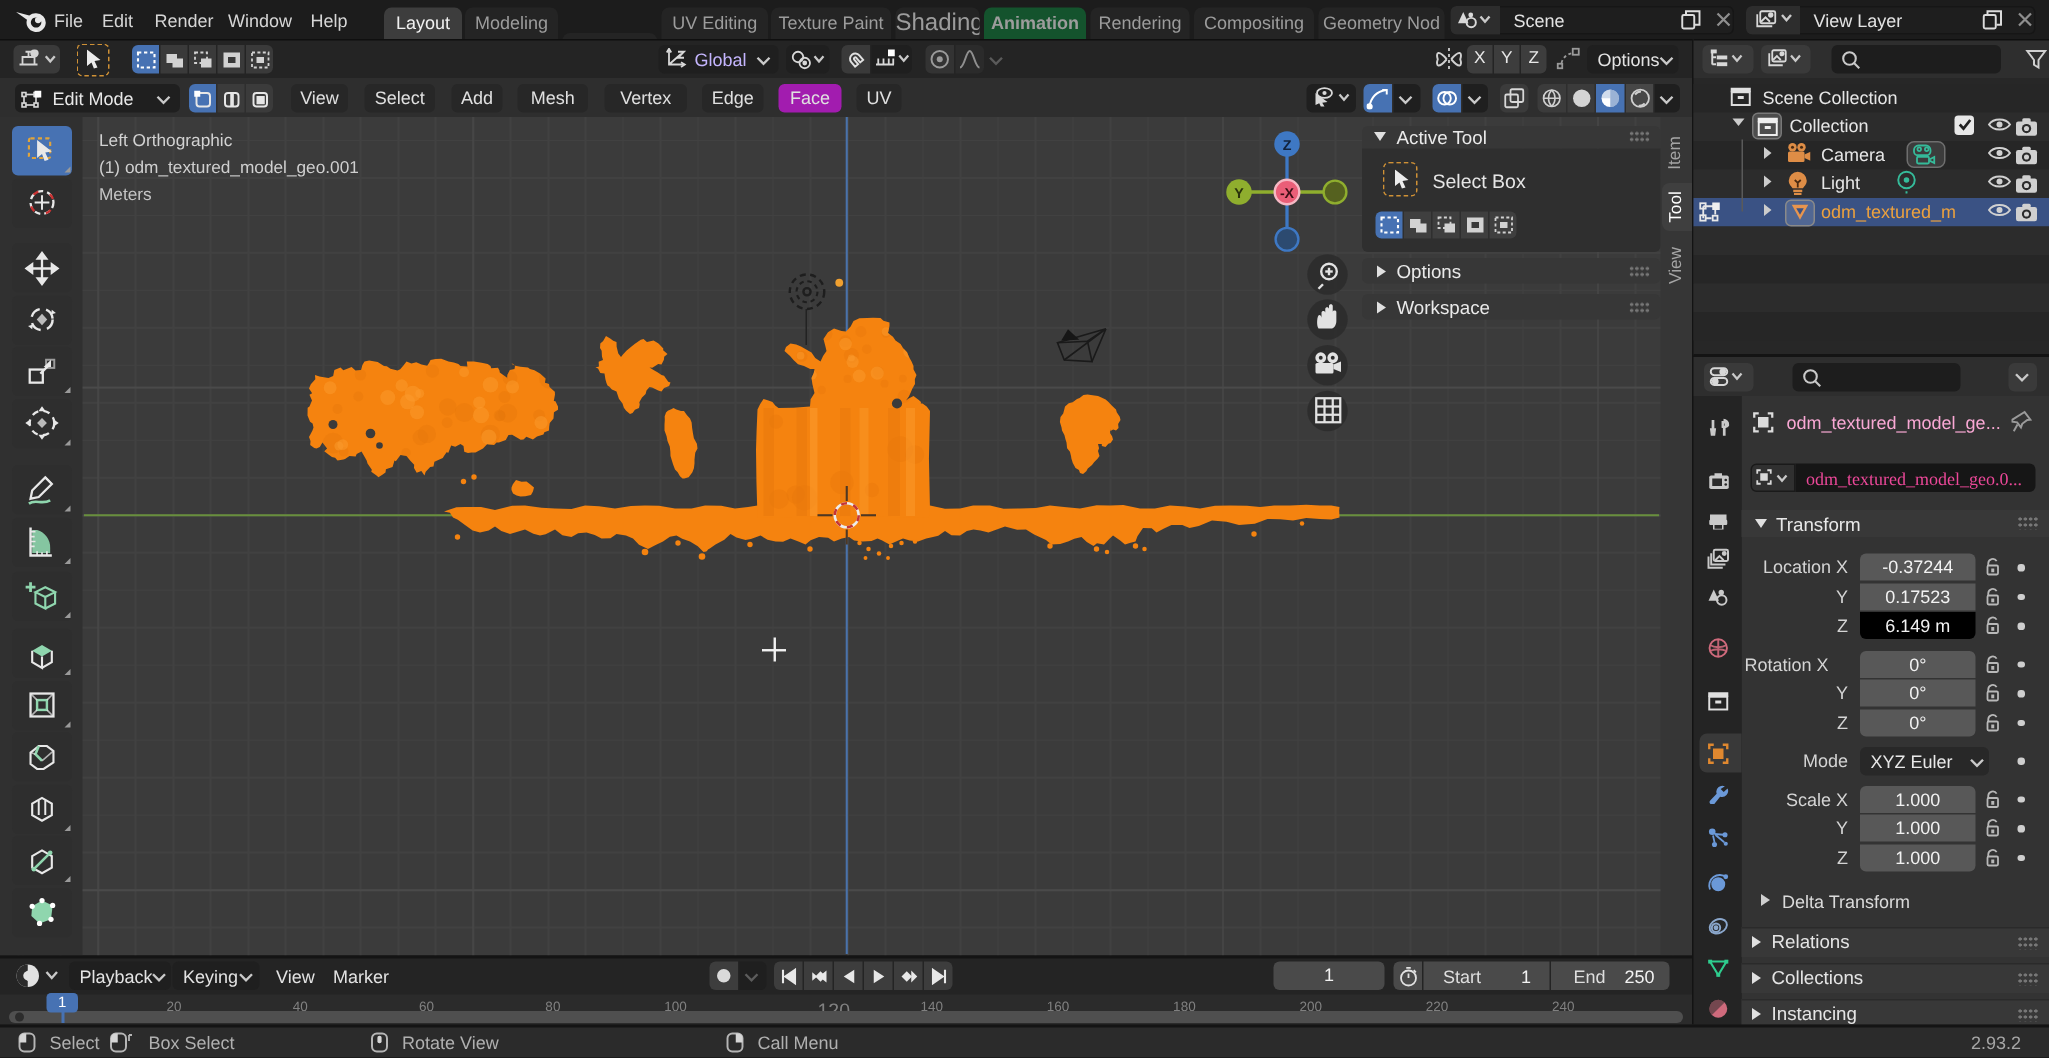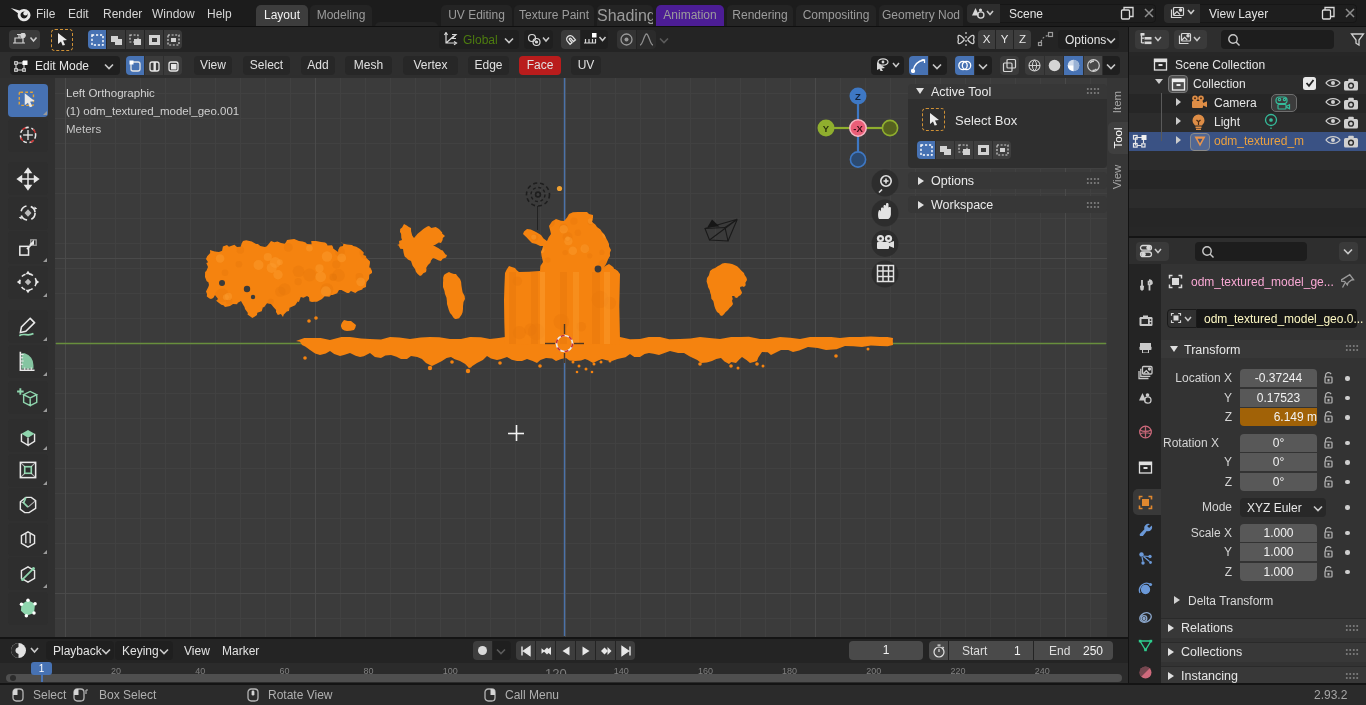--- a/index.html
+++ b/index.html
@@ -22,21 +22,21 @@
 <div class="abs t" style="left:68px;top:7px;color:#d6d6d6;">Edit</div>
 <div class="abs t" style="left:103px;top:7px;color:#d6d6d6;">Render</div>
 <div class="abs t" style="left:152px;top:7px;color:#d6d6d6;">Window</div>
 <div class="abs t" style="left:207px;top:7px;color:#d6d6d6;">Help</div>
 <div class="abs" style="left:256px;top:5px;width:52px;height:21px;background:#3d3d3d;border-radius:5px 5px 0 0;text-align:center;line-height:21px;font-size:12px;color:#f1f1f1;overflow:hidden;">Layout</div>
 <div class="abs" style="left:310px;top:5px;width:62px;height:21px;background:#242424;border-radius:5px 5px 0 0;text-align:center;line-height:21px;font-size:12px;color:#9c9c9c;overflow:hidden;">Modeling</div>
 <div class="abs" style="left:375px;top:22px;width:63px;height:21px;background:#242424;border-radius:5px 5px 0 0;text-align:center;line-height:21px;font-size:12px;color:#9c9c9c;overflow:hidden;">Sculpting</div>
 <div class="abs" style="left:441px;top:5px;width:71px;height:21px;background:#242424;border-radius:5px 5px 0 0;text-align:center;line-height:21px;font-size:12px;color:#9c9c9c;overflow:hidden;">UV Editing</div>
 <div class="abs" style="left:514px;top:5px;width:80px;height:21px;background:#242424;border-radius:5px 5px 0 0;text-align:center;line-height:21px;font-size:12px;color:#9c9c9c;overflow:hidden;">Texture Paint</div>
 <div class="abs" style="left:597px;top:5px;width:56px;height:21px;background:#242424;border-radius:5px 5px 0 0;text-align:center;line-height:21px;font-size:16px;color:#9c9c9c;overflow:hidden;">Shading</div>
-<div class="abs" style="left:656px;top:5px;width:68px;height:21px;background:#4c1d95;border-radius:5px 5px 0 0;text-align:center;line-height:21px;font-size:12px;color:#9c9c9c;overflow:hidden;">Animation</div>
+<div class="abs" style="left:656px;top:5px;width:68px;height:21px;background:#14532d;border-radius:5px 5px 0 0;text-align:center;line-height:21px;font-size:12px;color:#9c9c9c;overflow:hidden;font-weight:bold;">Animation</div>
 <div class="abs" style="left:727px;top:5px;width:66px;height:21px;background:#242424;border-radius:5px 5px 0 0;text-align:center;line-height:21px;font-size:12px;color:#9c9c9c;overflow:hidden;">Rendering</div>
 <div class="abs" style="left:796px;top:5px;width:80px;height:21px;background:#242424;border-radius:5px 5px 0 0;text-align:center;line-height:21px;font-size:12px;color:#9c9c9c;overflow:hidden;">Compositing</div>
 <div class="abs" style="left:879px;top:5px;width:84px;height:21px;background:#242424;border-radius:5px 5px 0 0;text-align:center;line-height:21px;font-size:12px;color:#9c9c9c;overflow:hidden;">Geometry Nod</div>
 <div class="abs" style="left:967px;top:4px;width:189px;height:19px;background:#1e1e1e;border-radius:4px;border:1px solid #161616;"></div>
 <div class="abs" style="left:967px;top:4px;width:33px;height:19px;background:#2d2d2d;border-radius:4px 0 0 4px;"></div>
 <svg class="abs" style="left:971px;top:7px;" width="26" height="13" viewBox="0 0 26 13">
       <g fill="#d8d8d8">
         <path d="M4.5,1 L8,8.5 L1,8.5 Z"></path>
         <circle cx="9.5" cy="3" r="1.6"></circle>
         <circle cx="9.8" cy="8" r="3.1" fill="none" stroke="#d8d8d8" stroke-width="1.3"></circle>
@@ -110,21 +110,21 @@
       <rect x="2" y="2" width="11" height="10" fill="none" stroke="#d2d2d2" stroke-width="1.2" stroke-dasharray="2,1.6"></rect>
       <rect x="5" y="5" width="5" height="4" fill="#d2d2d2"></rect>
     </svg>
 <div class="abs" style="left:439px;top:30px;width:80px;height:19px;background:#1f1f1f;border-radius:4px;"></div>
 <svg class="abs" style="left:443px;top:32px;" width="15" height="15" viewBox="0 0 15 15">
       <g stroke="#d8d8d8" fill="none" stroke-width="1.2">
         <path d="M3,1 v10 h10 M3,11 l8,-7"></path>
         <path d="M1.5,3 L3,0.5 L4.5,3 M11,9.5 L13.5,11 L11,12.7 M9,2.5 h4 l-4,4 h4"></path>
       </g>
     </svg>
-<div class="abs t" style="left:463px;top:33px;color:#4d7c0f;">Global</div>
+<div class="abs t" style="left:463px;top:33px;color:#c4b5fd;">Global</div>
 <svg class="abs" style="left:503px;top:37px;" width="12" height="8" viewBox="0 0 12 8">
       <path d="M2,1.5 l4,4 l4,-4" stroke="#c9c9c9" stroke-width="1.6" fill="none"></path>
     </svg>
 <div class="abs" style="left:524px;top:30px;width:29px;height:19px;background:#1f1f1f;border-radius:4px;"></div>
 <svg class="abs" style="left:527px;top:32.5px;" width="24" height="14" viewBox="0 0 24 14">
       <g stroke="#d8d8d8" fill="none" stroke-width="1.2">
         <circle cx="5" cy="5" r="3.5"></circle>
         <circle cx="9.5" cy="9" r="3.5"></circle>
         <circle cx="9.5" cy="9" r="1" fill="#d8d8d8"></circle>
       </g>
@@ -416,21 +416,21 @@
 <svg class="abs" style="left:166px;top:58.5px;" width="15" height="15" viewBox="0 0 15 15">
       <rect x="3" y="3" width="9" height="9" rx="2" fill="none" stroke="#e6e6e6" stroke-width="1.3"></rect>
       <rect x="5" y="5" width="5.5" height="5.5" fill="#e6e6e6"></rect>
     </svg>
 <div class="abs" style="left:194px;top:56px;width:38px;height:19px;background:#272727;border-radius:4px;text-align:center;line-height:19px;font-size:12px;color:#e0e0e0;">View</div>
 <div class="abs" style="left:243px;top:56px;width:47px;height:19px;background:#272727;border-radius:4px;text-align:center;line-height:19px;font-size:12px;color:#e0e0e0;">Select</div>
 <div class="abs" style="left:301px;top:56px;width:34px;height:19px;background:#272727;border-radius:4px;text-align:center;line-height:19px;font-size:12px;color:#e0e0e0;">Add</div>
 <div class="abs" style="left:345px;top:56px;width:47px;height:19px;background:#272727;border-radius:4px;text-align:center;line-height:19px;font-size:12px;color:#e0e0e0;">Mesh</div>
 <div class="abs" style="left:403px;top:56px;width:55px;height:19px;background:#272727;border-radius:4px;text-align:center;line-height:19px;font-size:12px;color:#e0e0e0;">Vertex</div>
 <div class="abs" style="left:468px;top:56px;width:41px;height:19px;background:#272727;border-radius:4px;text-align:center;line-height:19px;font-size:12px;color:#e0e0e0;">Edge</div>
-<div class="abs" style="left:519px;top:56px;width:42px;height:19px;background:#b91c1c;border-radius:4px;text-align:center;line-height:19px;font-size:12px;color:#e0e0e0;">Face</div>
+<div class="abs" style="left:519px;top:56px;width:42px;height:19px;background:#a21caf;border-radius:4px;text-align:center;line-height:19px;font-size:12px;color:#e0e0e0;">Face</div>
 <div class="abs" style="left:571px;top:56px;width:30px;height:19px;background:#272727;border-radius:4px;text-align:center;line-height:19px;font-size:12px;color:#e0e0e0;">UV</div>
 <div class="abs" style="left:871px;top:56px;width:33px;height:19px;background:#1f1f1f;border-radius:4px;"></div>
 <svg class="abs" style="left:874px;top:58px;" width="28" height="15" viewBox="0 0 28 15">
       <g fill="#d8d8d8">
         <path d="M3,6 L11,12 L7.5,12.5 L9,15 L6.5,15 L5.5,12.8 L3,14 Z" transform="translate(0,-2)"></path>
         <ellipse cx="9" cy="4" rx="5" ry="3.2" fill="none" stroke="#d8d8d8" stroke-width="1.2"></ellipse>
         <circle cx="9" cy="4" r="1.4"></circle>
       </g>
       <path d="M19,5 l3,3.5 l3,-3.5" stroke="#c9c9c9" stroke-width="1.5" fill="none"></path>
     </svg>
@@ -961,21 +961,21 @@
     </svg>
 <div class="abs" style="left:1167px;top:309px;width:30px;height:19px;background:#303030;border:1px solid #1a1a1a;border-radius:4px 0 0 4px;"></div>
 <svg class="abs" style="left:1170px;top:312px;" width="24" height="14" viewBox="0 0 24 14">
       <g fill="none" stroke="#d8d8d8" stroke-width="1.2">
         <path d="M1.5,3.8 v-2.3 h2.3 M8.2,1.5 h2.3 v2.3 M10.5,8.2 v2.3 h-2.3 M3.8,10.5 h-2.3 v-2.3"></path>
       </g>
       <rect x="3.5" y="3.5" width="5" height="5" fill="#d8d8d8"></rect>
       <path d="M15,5 l3,3.5 l3,-3.5" stroke="#c9c9c9" stroke-width="1.5" fill="none"></path>
     </svg>
 <div class="abs" style="left:1197px;top:309px;width:160px;height:19px;background:#161616;border-radius:0 4px 4px 0;"></div>
-<div class="abs t" style="left:1204px;top:312px;color:#fef9c3;">odm_textured_model_geo.0...</div>
+<div class="abs t" style="left:1204px;top:312px;color:#ec4899;font-family:Liberation Serif, serif;">odm_textured_model_geo.0...</div>
 <div class="abs" style="left:1161px;top:340px;width:205px;height:18px;background:#383838;"></div>
 <div class="abs" style="left:1170px;top:346px;width:0;height:0;border-left:4.5px solid transparent;border-right:4.5px solid transparent;border-top:6px solid #e0e0e0;"></div>
 <div class="abs t" style="left:1184px;top:342.5px;color:#e8e8e8;font-size:12.5px;">Transform</div>
 <div class="abs" style="left:1345px;top:344px;width:14px;height:9px;background-image:radial-gradient(circle,#777 1px,transparent 1.1px);background-size:3.5px 4px;"></div>
 <div class="abs t" style="left:1150px;top:371px;width:82px;text-align:right;color:#d4d4d4;">Location X</div>
     <div class="abs" style="left:1240px;top:369px;width:77px;height:18px;background:#585858;border-radius:4px 4px 0 0;text-align:center;line-height:18px;font-size:12px;color:#f2f2f2;">-0.37244</div>
     <svg class="abs" style="left:1322px;top:371px;" width="13" height="14" viewBox="0 0 13 14">
       <g fill="none" stroke="#b8b8b8" stroke-width="1.2">
         <path d="M3.5,6 V4.5 a3,3 0 0 1 5.6,-1.4"></path>
         <rect x="3" y="6" width="7" height="6" rx="0.8"></rect>
@@ -987,21 +987,21 @@
     <div class="abs" style="left:1240px;top:388.5px;width:77px;height:18px;background:#585858;border-radius:0 0 0 0;text-align:center;line-height:18px;font-size:12px;color:#f2f2f2;">0.17523</div>
     <svg class="abs" style="left:1322px;top:390.5px;" width="13" height="14" viewBox="0 0 13 14">
       <g fill="none" stroke="#b8b8b8" stroke-width="1.2">
         <path d="M3.5,6 V4.5 a3,3 0 0 1 5.6,-1.4"></path>
         <rect x="3" y="6" width="7" height="6" rx="0.8"></rect>
         <rect x="5.5" y="8" width="2" height="2.5" fill="#b8b8b8" stroke="none"></rect>
       </g>
     </svg>
     <div class="abs" style="left:1345px;top:395.5px;width:4.5px;height:4.5px;border-radius:50%;background:#cfcfcf;"></div>
 <div class="abs t" style="left:1150px;top:410px;width:82px;text-align:right;color:#d4d4d4;">Z</div>
-    <div class="abs" style="left:1240px;top:408px;width:77px;height:18px;background:#a16207;border-radius:0 0 4px 4px;text-align:right;line-height:18px;font-size:12px;color:#f2f2f2;">6.149 m</div>
+    <div class="abs" style="left:1240px;top:408px;width:77px;height:18px;background:#000000;border-radius:0 0 4px 4px;text-align:center;line-height:18px;font-size:12px;color:#f2f2f2;">6.149 m</div>
     <svg class="abs" style="left:1322px;top:410px;" width="13" height="14" viewBox="0 0 13 14">
       <g fill="none" stroke="#b8b8b8" stroke-width="1.2">
         <path d="M3.5,6 V4.5 a3,3 0 0 1 5.6,-1.4"></path>
         <rect x="3" y="6" width="7" height="6" rx="0.8"></rect>
         <rect x="5.5" y="8" width="2" height="2.5" fill="#b8b8b8" stroke="none"></rect>
       </g>
     </svg>
     <div class="abs" style="left:1345px;top:415px;width:4.5px;height:4.5px;border-radius:50%;background:#cfcfcf;"></div>
 <div class="abs t" style="left:1150px;top:435.5px;width:82px;text-align:center;color:#d4d4d4;">Rotation X</div>
     <div class="abs" style="left:1240px;top:433.5px;width:77px;height:18px;background:#585858;border-radius:4px 4px 0 0;text-align:center;line-height:18px;font-size:12px;color:#f2f2f2;">0°</div>

